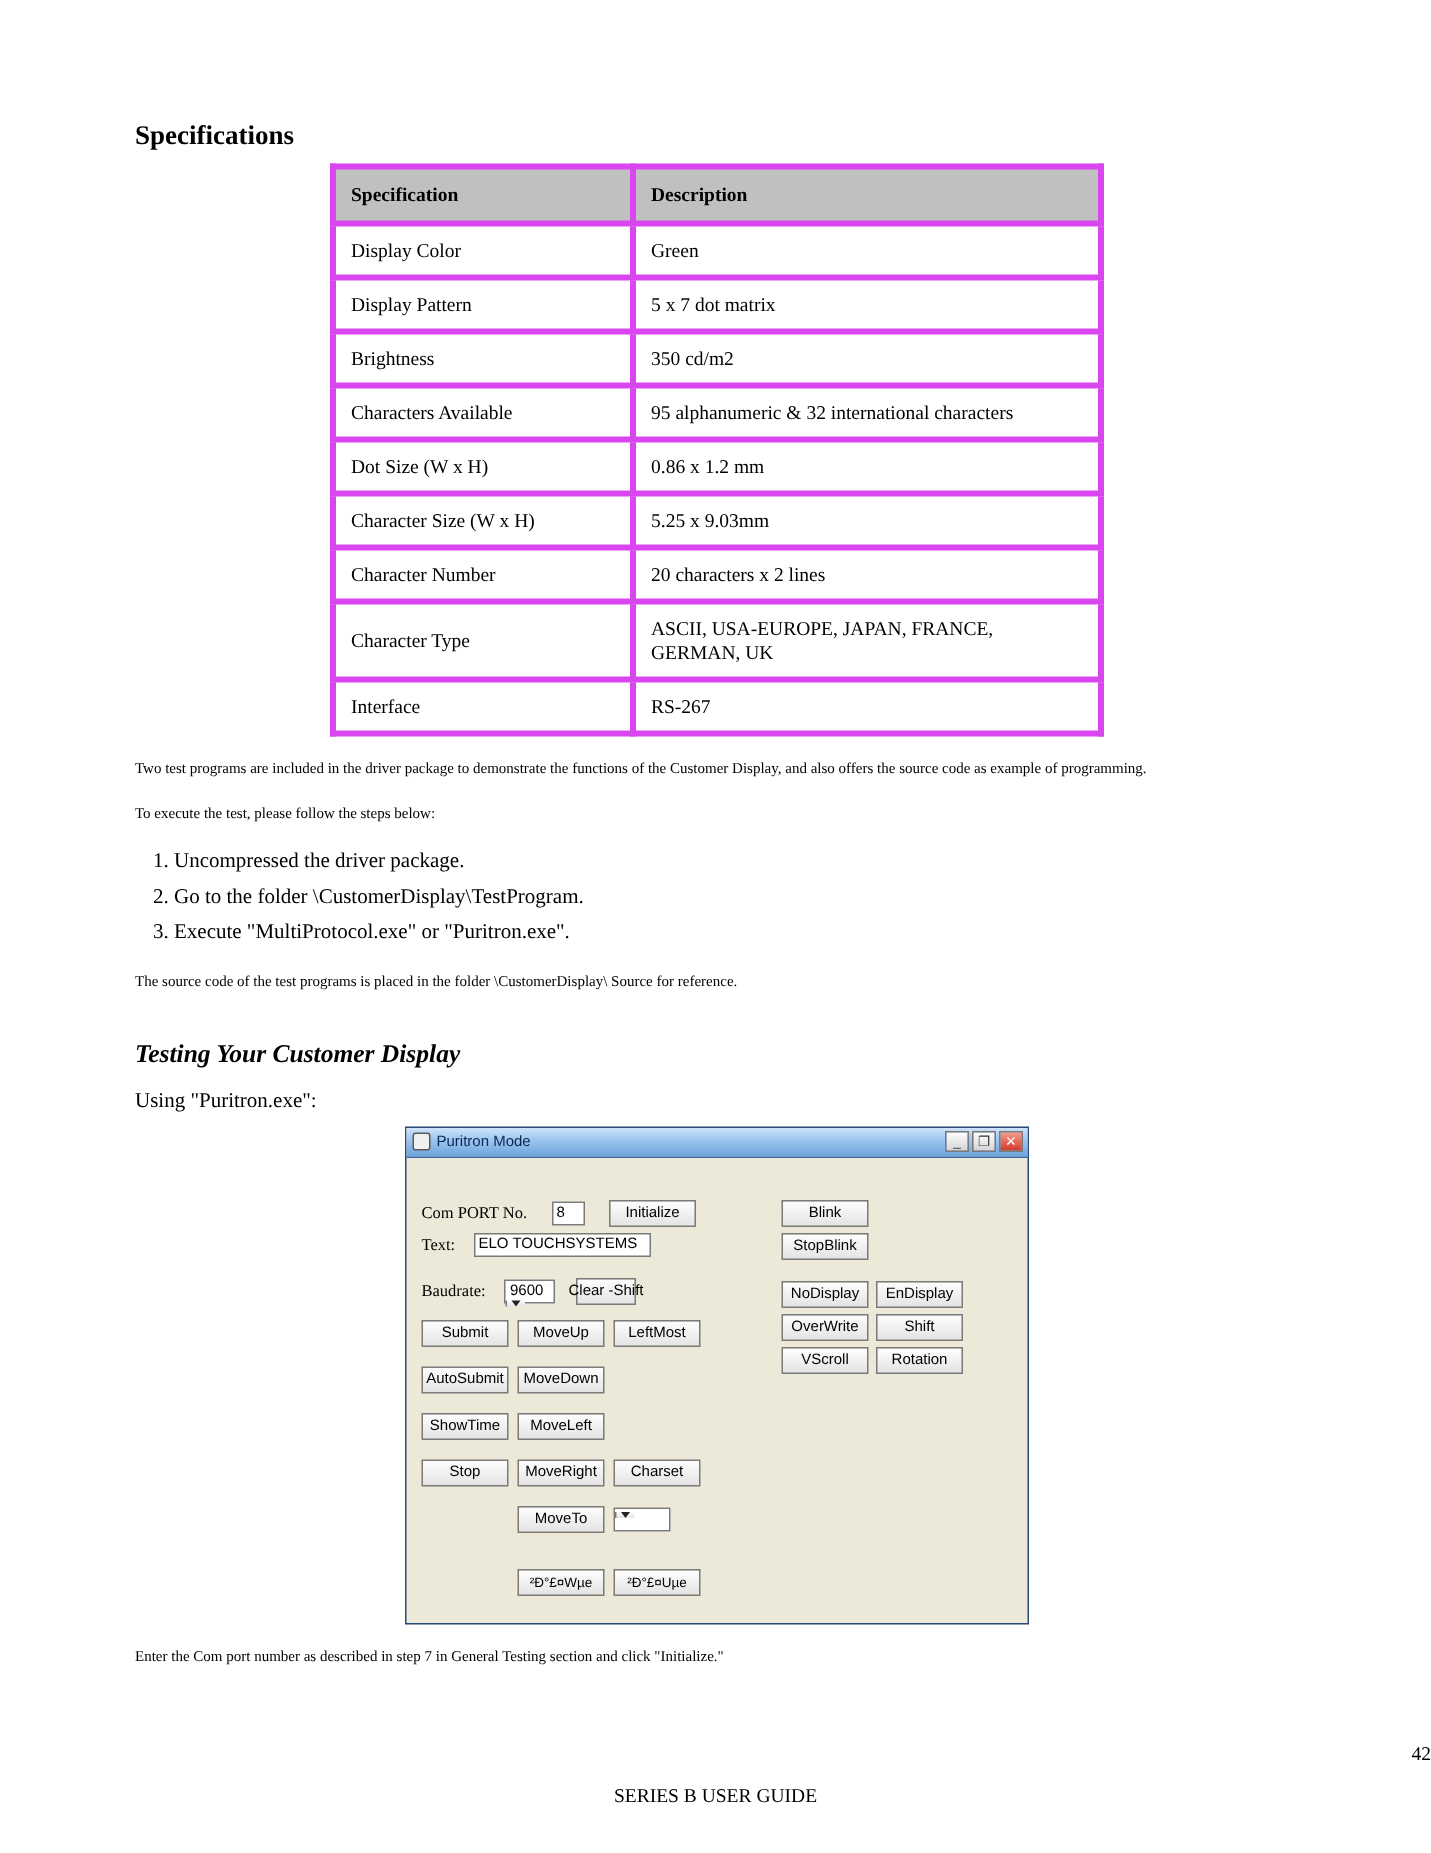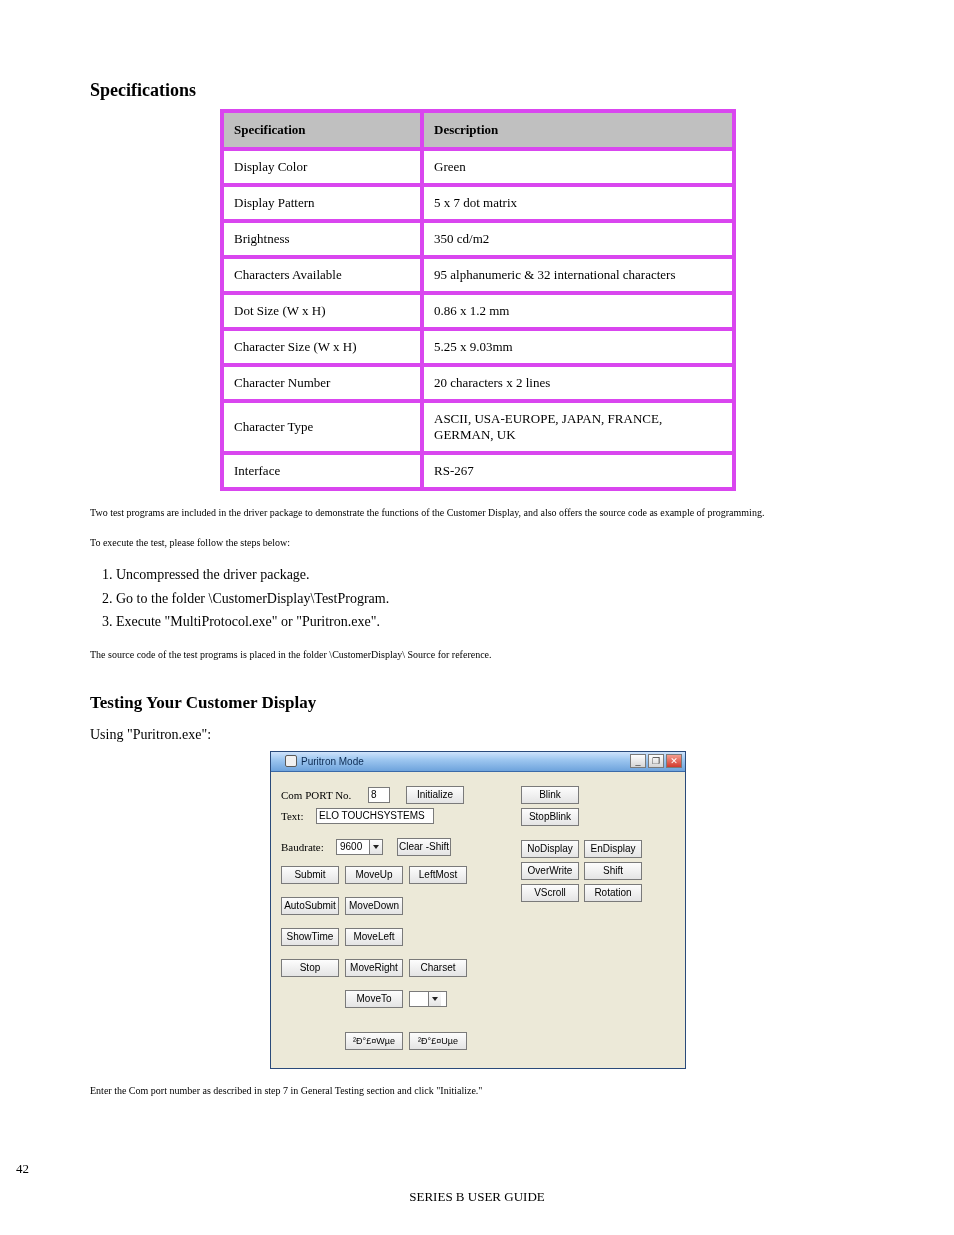--- a/index.html
+++ b/index.html
@@ -48,41 +48,42 @@
     font-size: 10px;
     line-height: 1.55;
     margin: 14px 0;
   }
   .ol { padding-left: 26px; font-size: 14px; line-height: 1.55; }
   .ol li { margin: 2px 0; }
   .subhead {
     font-size: 17px;
     font-weight: bold;
     margin: 30px 0 6px 0;
+    font-style: italic;
   }
   .subsub {
     font-size: 14px;
     margin: 14px 0 6px 0;
     font-weight: normal;
   }
 
   
   .puritron-wrap {
     width: 416px;
     margin: 8px 0 0 180px;
     border: 1px solid #2a4a7a;
     background: #ece9d8;
     font-family: Tahoma, sans-serif;
   }
   .titlebar {
     height: 20px;
     display: flex; align-items: center; justify-content: space-between;
     background: linear-gradient(to bottom, #cfe3fb 0%, #9ec7f0 40%, #6ea3dc 100%);
     border-bottom: 1px solid #3b6aa8;
-    padding: 0 3px 0 14px;
+    padding: 0 3px 0 4px;
   }
   .titlebar .left { display: flex; align-items: center; gap: 4px; }
   .appicon {
     width: 12px; height: 12px;
     display: inline-block;
     background: #f0f0f0;
     border: 1px solid #5a5a5a;
     border-radius: 2px;
     position: relative;
   }
@@ -95,21 +96,21 @@
     border: 1px solid #7a7a7a;
     background: linear-gradient(#fefefe, #d5d5d5);
     font-size: 9px; line-height: 12px; text-align: center;
     color: #333;
   }
   .winbtn.close {
     background: linear-gradient(#f49c8e, #d33a2c);
     color: #fff;
   }
   .client {
-    padding: 10px 10px 14px 10px;
+    padding: 24px 10px 14px 10px;
     display: flex;
     gap: 50px;
   }
   .colL { width: 190px; }
   .colR { width: 130px; }
   .row { display: flex; align-items: center; margin: 4px 0; gap: 5px; }
   .lbl { font-size: 11px; font-family: "Times New Roman", serif; }
   .txtin {
     font-size: 10px;
     font-family: Tahoma, sans-serif;
@@ -125,21 +126,21 @@
     border: 1px solid #7a7a7a;
     background: linear-gradient(#fdfdfd, #e4e4e4);
     padding: 1px 0;
     text-align: center;
     width: 58px; height: 18px;
     display: inline-flex; align-items: center; justify-content: center;
     white-space: nowrap;
   }
   .combo {
     display: inline-flex; align-items: stretch;
-    border: 1px solid #7a7a7a; background: #fff; height: 16px;
+    border: 1px solid #7a7a7a; background: #fff; height: 16px; flex-direction: column;
   }
   .combo .cval { font-size: 10px; font-family: Tahoma, sans-serif; padding: 1px 3px; min-width: 32px; }
   .combo .cbtn {
     width: 13px; border-left: 1px solid #7a7a7a;
     background: linear-gradient(#fdfdfd, #e4e4e4);
     display: flex; align-items: center; justify-content: center;
   }
   .tri-down {
     width: 0; height: 0; border-left: 3px solid transparent; border-right: 3px solid transparent;
     border-top: 4px solid #222;
@@ -147,21 +148,21 @@
   .grid-btns { display: flex; flex-direction: column; gap: 5px; margin-top: 6px; }
   .grid-btns .row { gap: 6px; }
   .spacer6 { height: 6px; }
   .para.tight { margin: 10px 0 6px 0; }
   .footer {
     position: absolute; left: 0; right: 0; bottom: 30px;
     text-align: center; font-size: 13px;
   }
   .pgno {
     position: absolute; left: 16px; right: 0; bottom: 58px;
-    text-align: left; font-size: 13px;
+    text-align: right; font-size: 13px;
   }
 </style>
 </head>
 <body>
 
 <div class="page">
   <h1 class="page-title">Specifications</h1>
 
   <div class="table-wrap">
     <table class="spec">
@@ -252,21 +253,21 @@
         <div class="spacer6"></div>
         <div class="row">
           <span class="lbl" style="width:50px">Baudrate:</span>
           <span class="combo">
             <span class="cval">9600</span>
             <span class="cbtn">
                 <span class="tri-down"></span>
               </span>
           </span>
           <span style="width:4px"></span>
-          <span class="btn" style="width:54px">Clear -Shift</span>
+          <span class="btn" style="width:40px">Clear -Shift</span>
         </div>
 
         <div class="grid-btns">
           <div class="row">
             <span class="btn">Submit</span>
             <span class="btn">MoveUp</span>
             <span class="btn">LeftMost</span>
           </div>
           <div class="row">
             <span class="btn">AutoSubmit</span>

